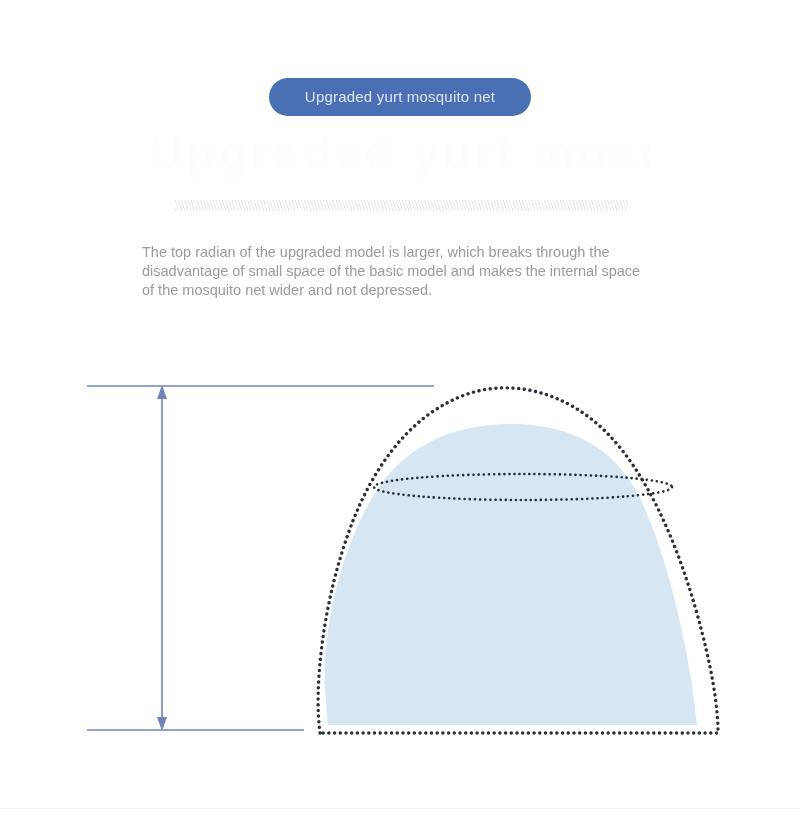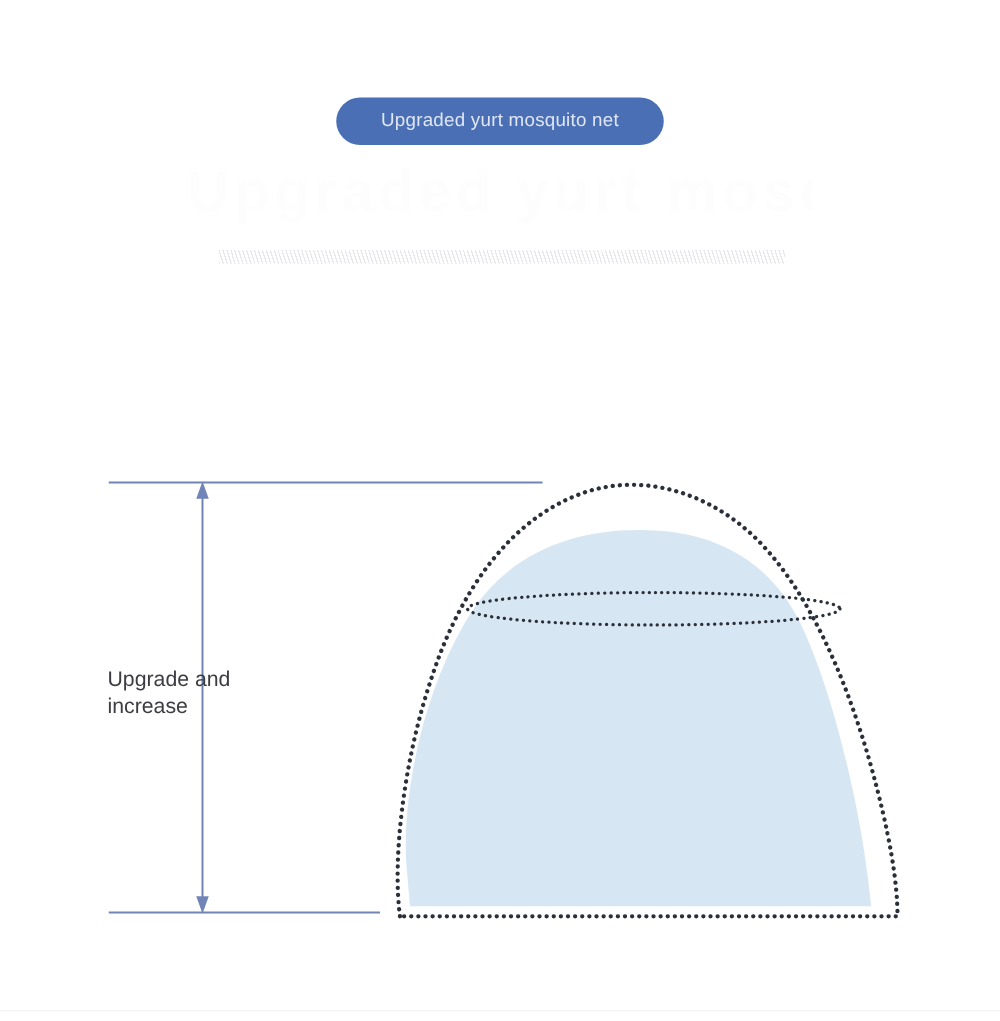--- a/index.html
+++ b/index.html
@@ -129,22 +129,22 @@
 <body>
 
 <div class="page">
 
   <div class="watermark">Upgraded yurt mosquito net</div>
 
   <button class="title-pill">Upgraded yurt mosquito net</button>
 
   <div class="divider-hatch"></div>
 
+  <p class="description">The top radian of the upgraded model is larger, which breaks through the disadvantage of small space of the basic model and makes the internal space of the mosquito net wider and not depressed.</p>
 
-  <div class="measure-label">Upgrade and increase</div>
 
   <svg class="diagram" viewBox="0 0 800 817" width="800" height="817">
 
     <defs>
 
       <clipPath id="clip-all">
         <rect x="0" y="0" width="800" height="817"></rect>
       </clipPath>
     </defs>
 

